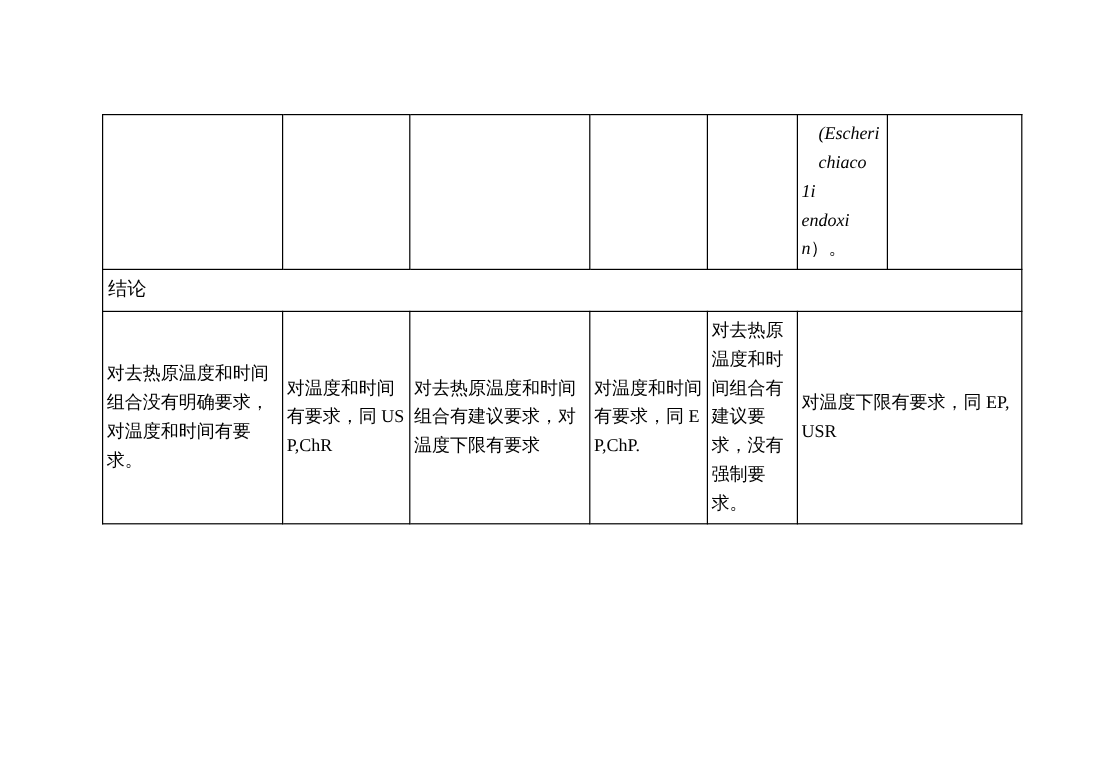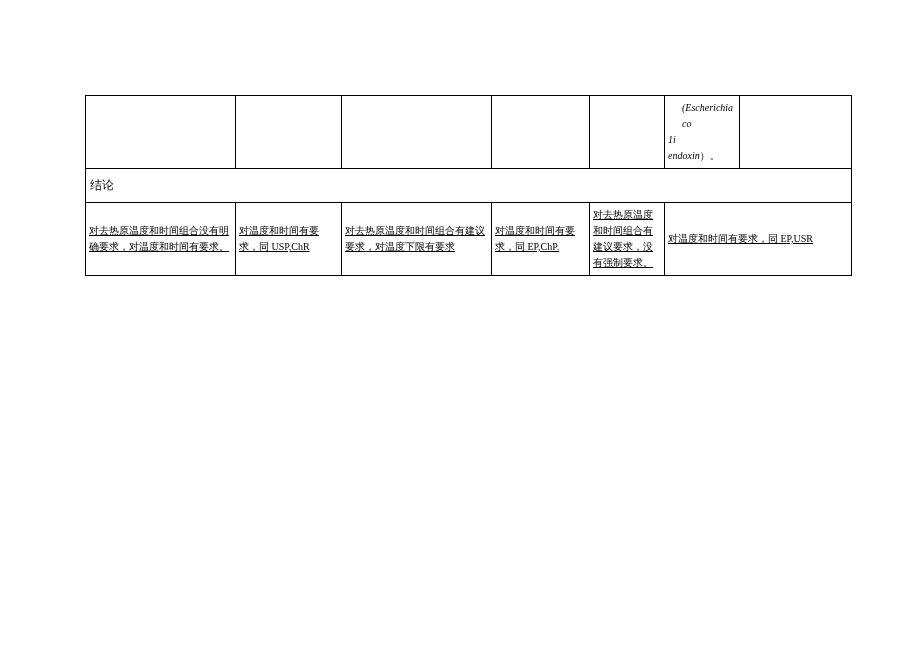--- a/index.html
+++ b/index.html
@@ -16,40 +16,39 @@
       padding-left: 85px;
     }
     table {
       border-collapse: collapse;
       table-layout: fixed;
       width: 766px;
     }
     td {
       border: 1px solid #000;
       vertical-align: top;
-      font-size: 10px;
+      font-size: 15px;
       line-height: 1.6;
       padding: 4px 3px;
       color: #000;
       word-break: break-all;
     }
     .row1 td {
       height: 66px;
     }
     .row2 td {
       height: 34px;
       vertical-align: middle;
     }
     .row3 td {
       height: 62px;
       vertical-align: middle;
-      text-decoration: underline;
     }
     .conclusion-label {
-      font-size: 12px;
+      font-size: 16px;
       padding-left: 4px;
     }
     .italic {
       font-style: italic;
     }
     .indent {
       padding-left: 14px;
     }
     .col1 { width: 150px; }
     .col2 { width: 106px; }
@@ -88,16 +87,16 @@
   </tr>
   <tr class="row2">
     <td colspan="7" class="conclusion-label">结论</td>
   </tr>
   <tr class="row3">
     <td>对去热原温度和时间组合没有明确要求，对温度和时间有要求。</td>
     <td>对温度和时间有要求，同 USP,ChR</td>
     <td>对去热原温度和时间组合有建议要求，对温度下限有要求</td>
     <td>对温度和时间有要求，同 EP,ChP.</td>
     <td>对去热原温度和时间组合有建议要求，没有强制要求。</td>
-    <td colspan="2">对温度和时间有要求，同 EP,USR</td>
+    <td colspan="2">对温度下限有要求，同 EP,USR</td>
   </tr>
 </tbody>
   </table>
 
 </body></html>

